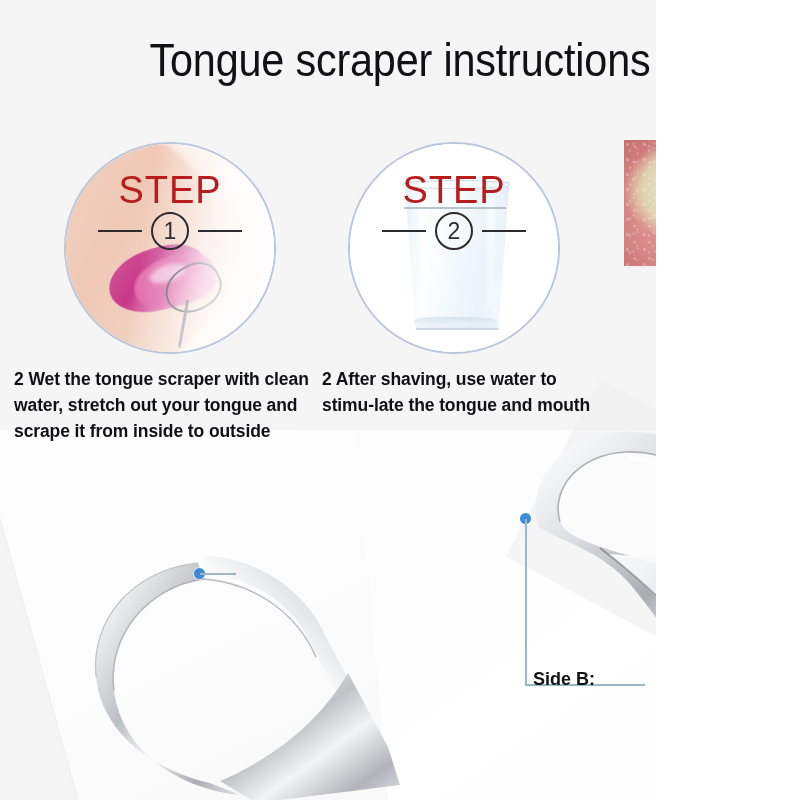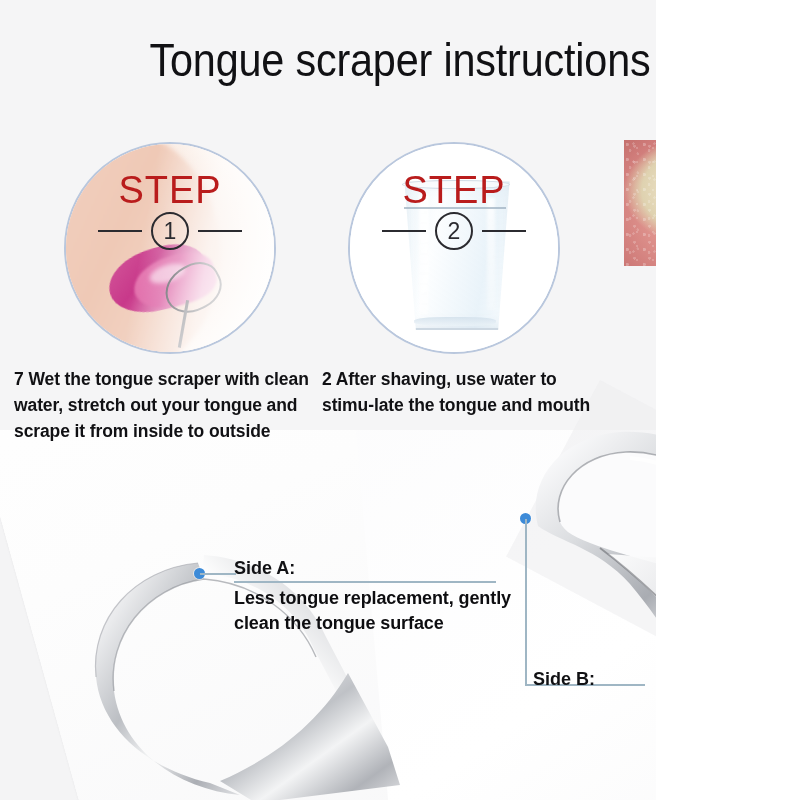--- a/index.html
+++ b/index.html
@@ -390,21 +390,21 @@
       <div class="glass-base"></div>
     </div>
     <div class="step-label">STEP</div>
     <div class="step-numrow">
       <div class="step-rule"></div>
       <div class="step-num">2</div>
       <div class="step-rule"></div>
     </div>
   </div>
 
-  <div class="caption" id="cap1">7 Wet the tongue scraper with clean water, stretch out your tongue and scrape it from inside to outside</div>
+  <div class="caption" id="cap1">2 Wet the tongue scraper with clean water, stretch out your tongue and scrape it from inside to outside</div>
   <div class="caption" id="cap2">2 After shaving, use water to stimu-late the tongue and mouth</div>
 
   <div class="ba-photo" id="photo-before">
     <div class="tongue-before"></div>
     <div class="tongue-tex"></div>
     <div class="tongue-midline"></div>
     <div class="ba-label">Before use</div>
   </div>
 
 
@@ -467,25 +467,20 @@
       <path d="M128 136 C 180 178, 236 238, 282 308 L 340 330 L 340 292
                C 296 236, 240 178, 182 140 Z" fill="url(#steelB2)" opacity=".92"></path>
       <path d="M120 130 C 176 172, 238 236, 292 312" fill="none" stroke="#55585e" stroke-width="1.8" opacity=".5"></path>
 
       <path d="M150 40 C 206 44, 248 86, 264 134" fill="none" stroke="#ffffff" stroke-width="4" opacity=".7"></path>
     </svg>
   </div>
 
   <div class="dot" style="left:194px; top:568px;"></div>
   <div class="hline" style="left:200px; top:573px; width:36px;"></div>
-  <div class="callout" style="left:234px; top:557px; width:300px;">
-    <div class="callout-title">Side A:</div>
-    <div class="callout-underline" style="width:262px;"></div>
-    <div class="callout-body" style="margin-top:3px;">Less tongue replacement, gently clean the tongue surface</div>
-  </div>
 
   <div class="dot" style="left:520px; top:513px;"></div>
   <div class="vline" style="left:525px; top:519px; height:165px;"></div>
   <div class="hline" style="left:525px; top:684px; width:120px;"></div>
   <div class="callout" style="left:533px; top:668px; width:262px;">
     <div class="callout-title">Side B:</div>
   </div>
 
 </div>
 

